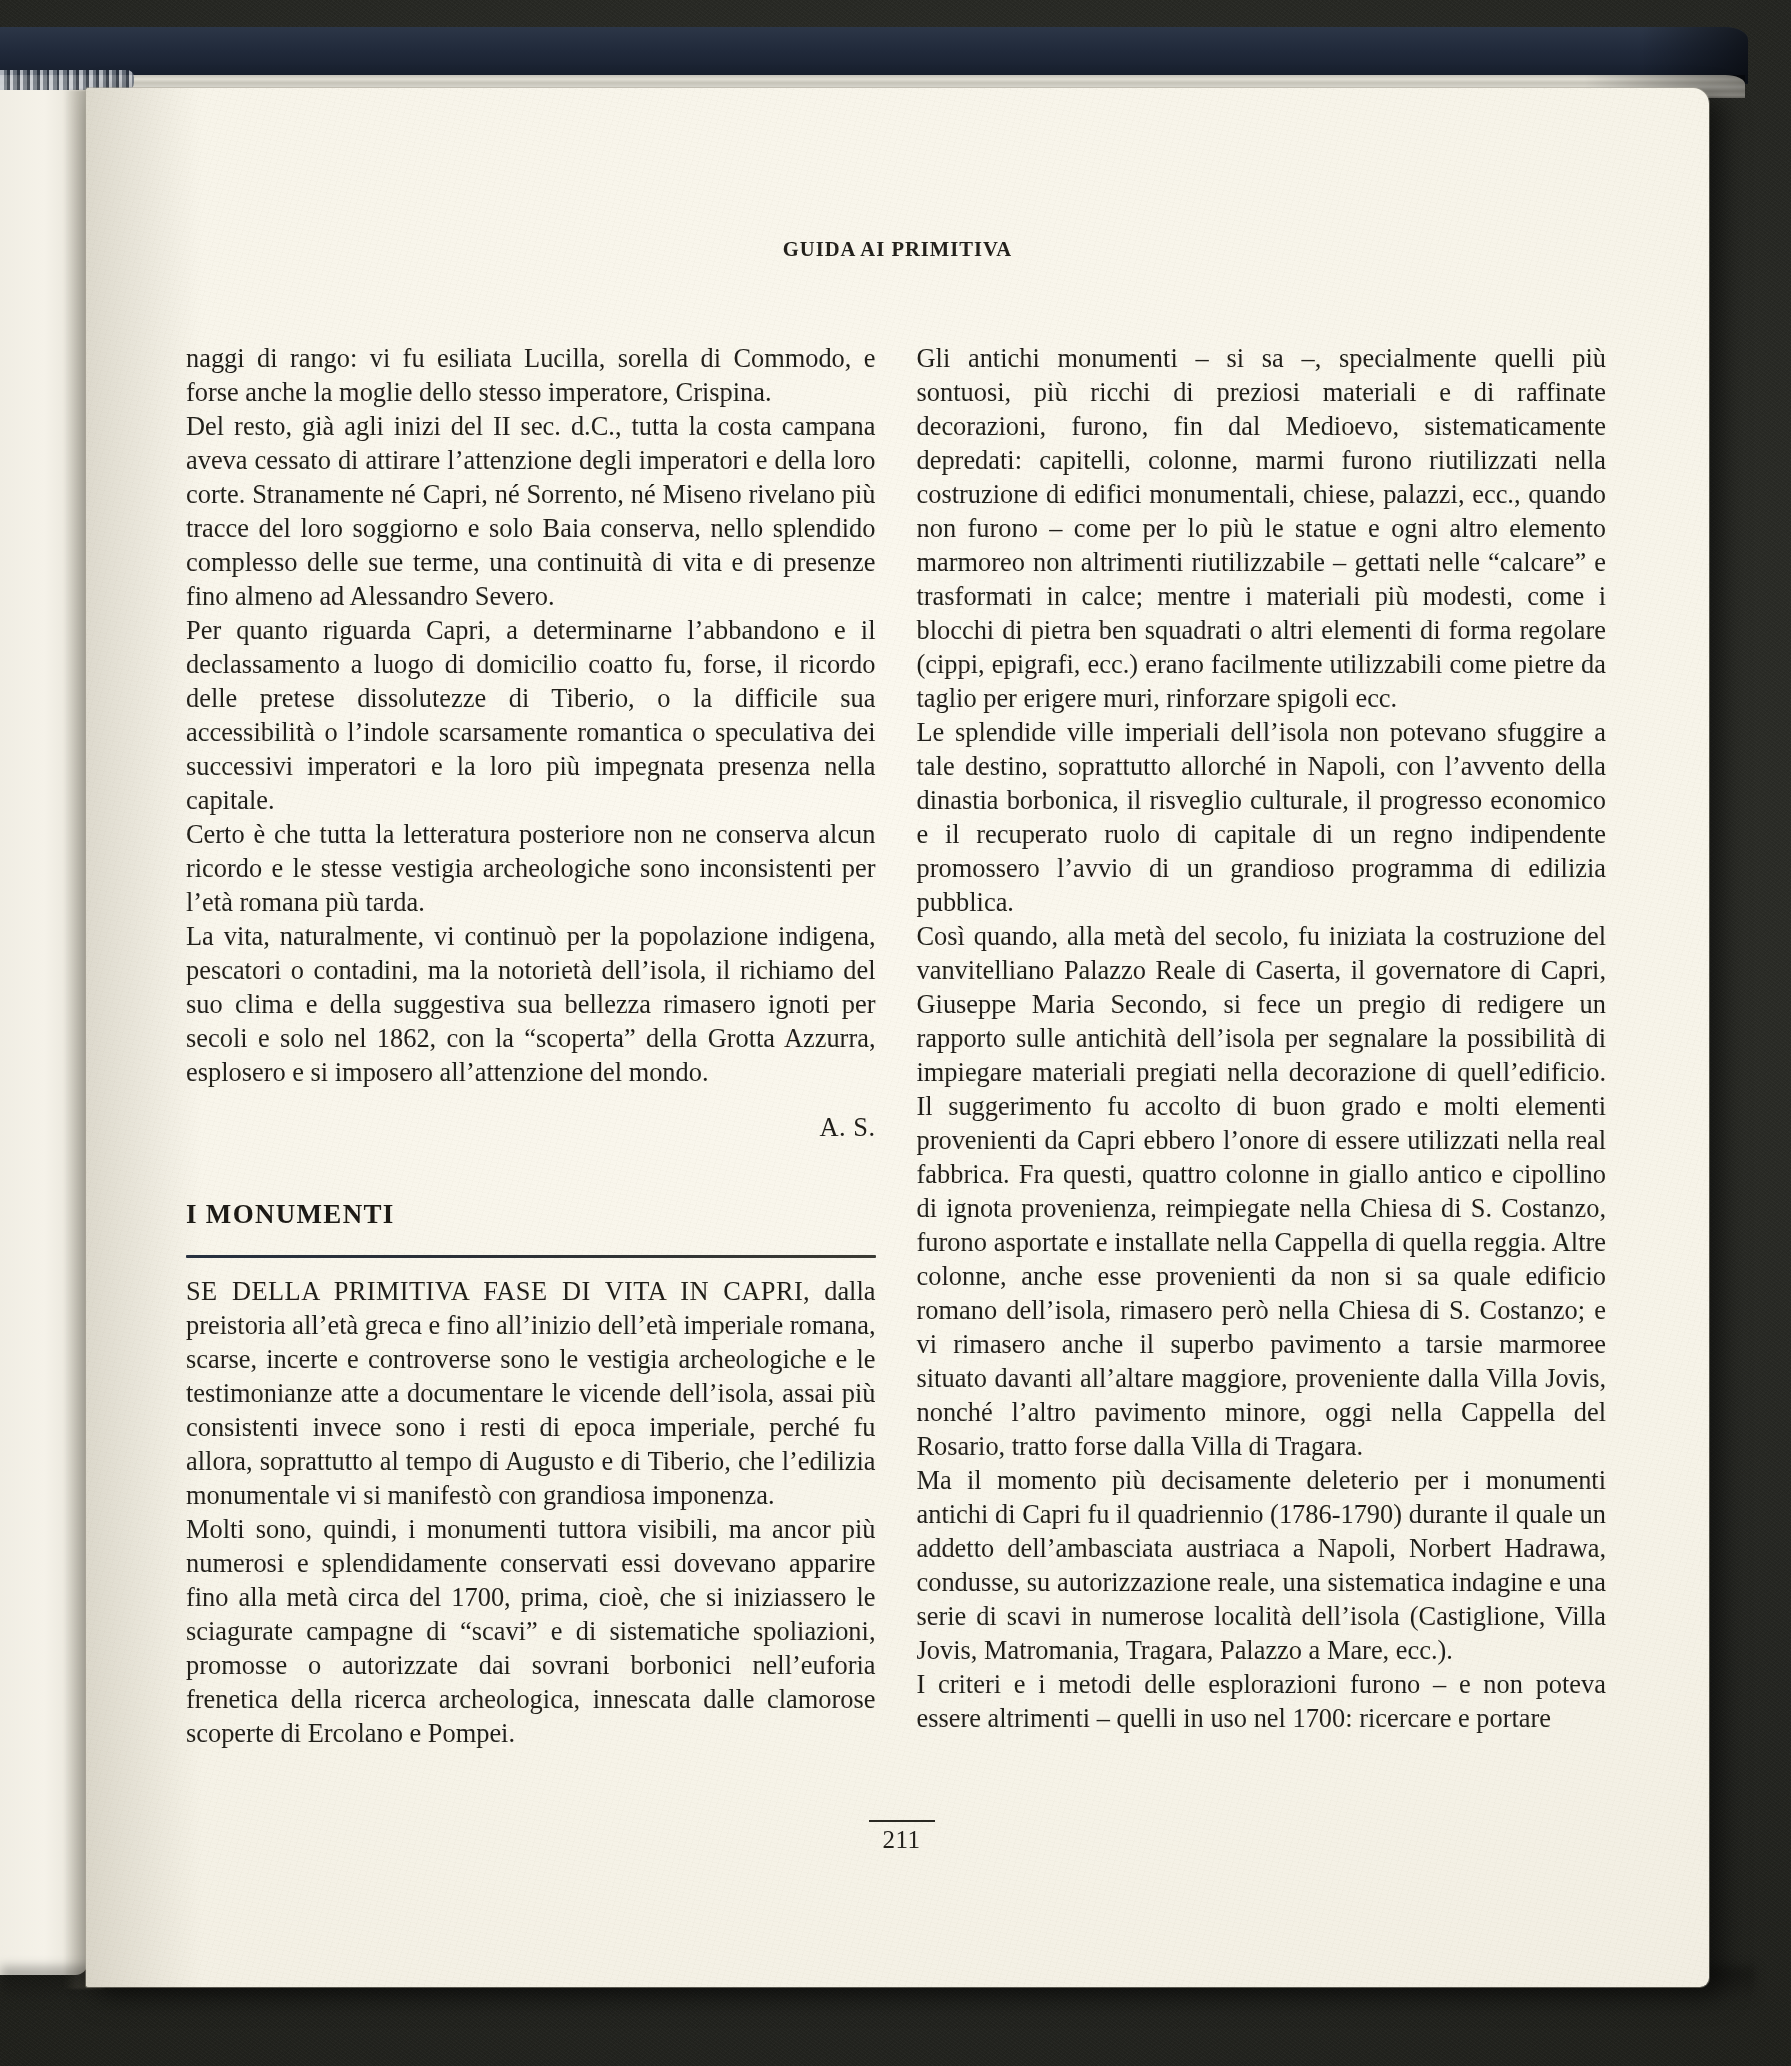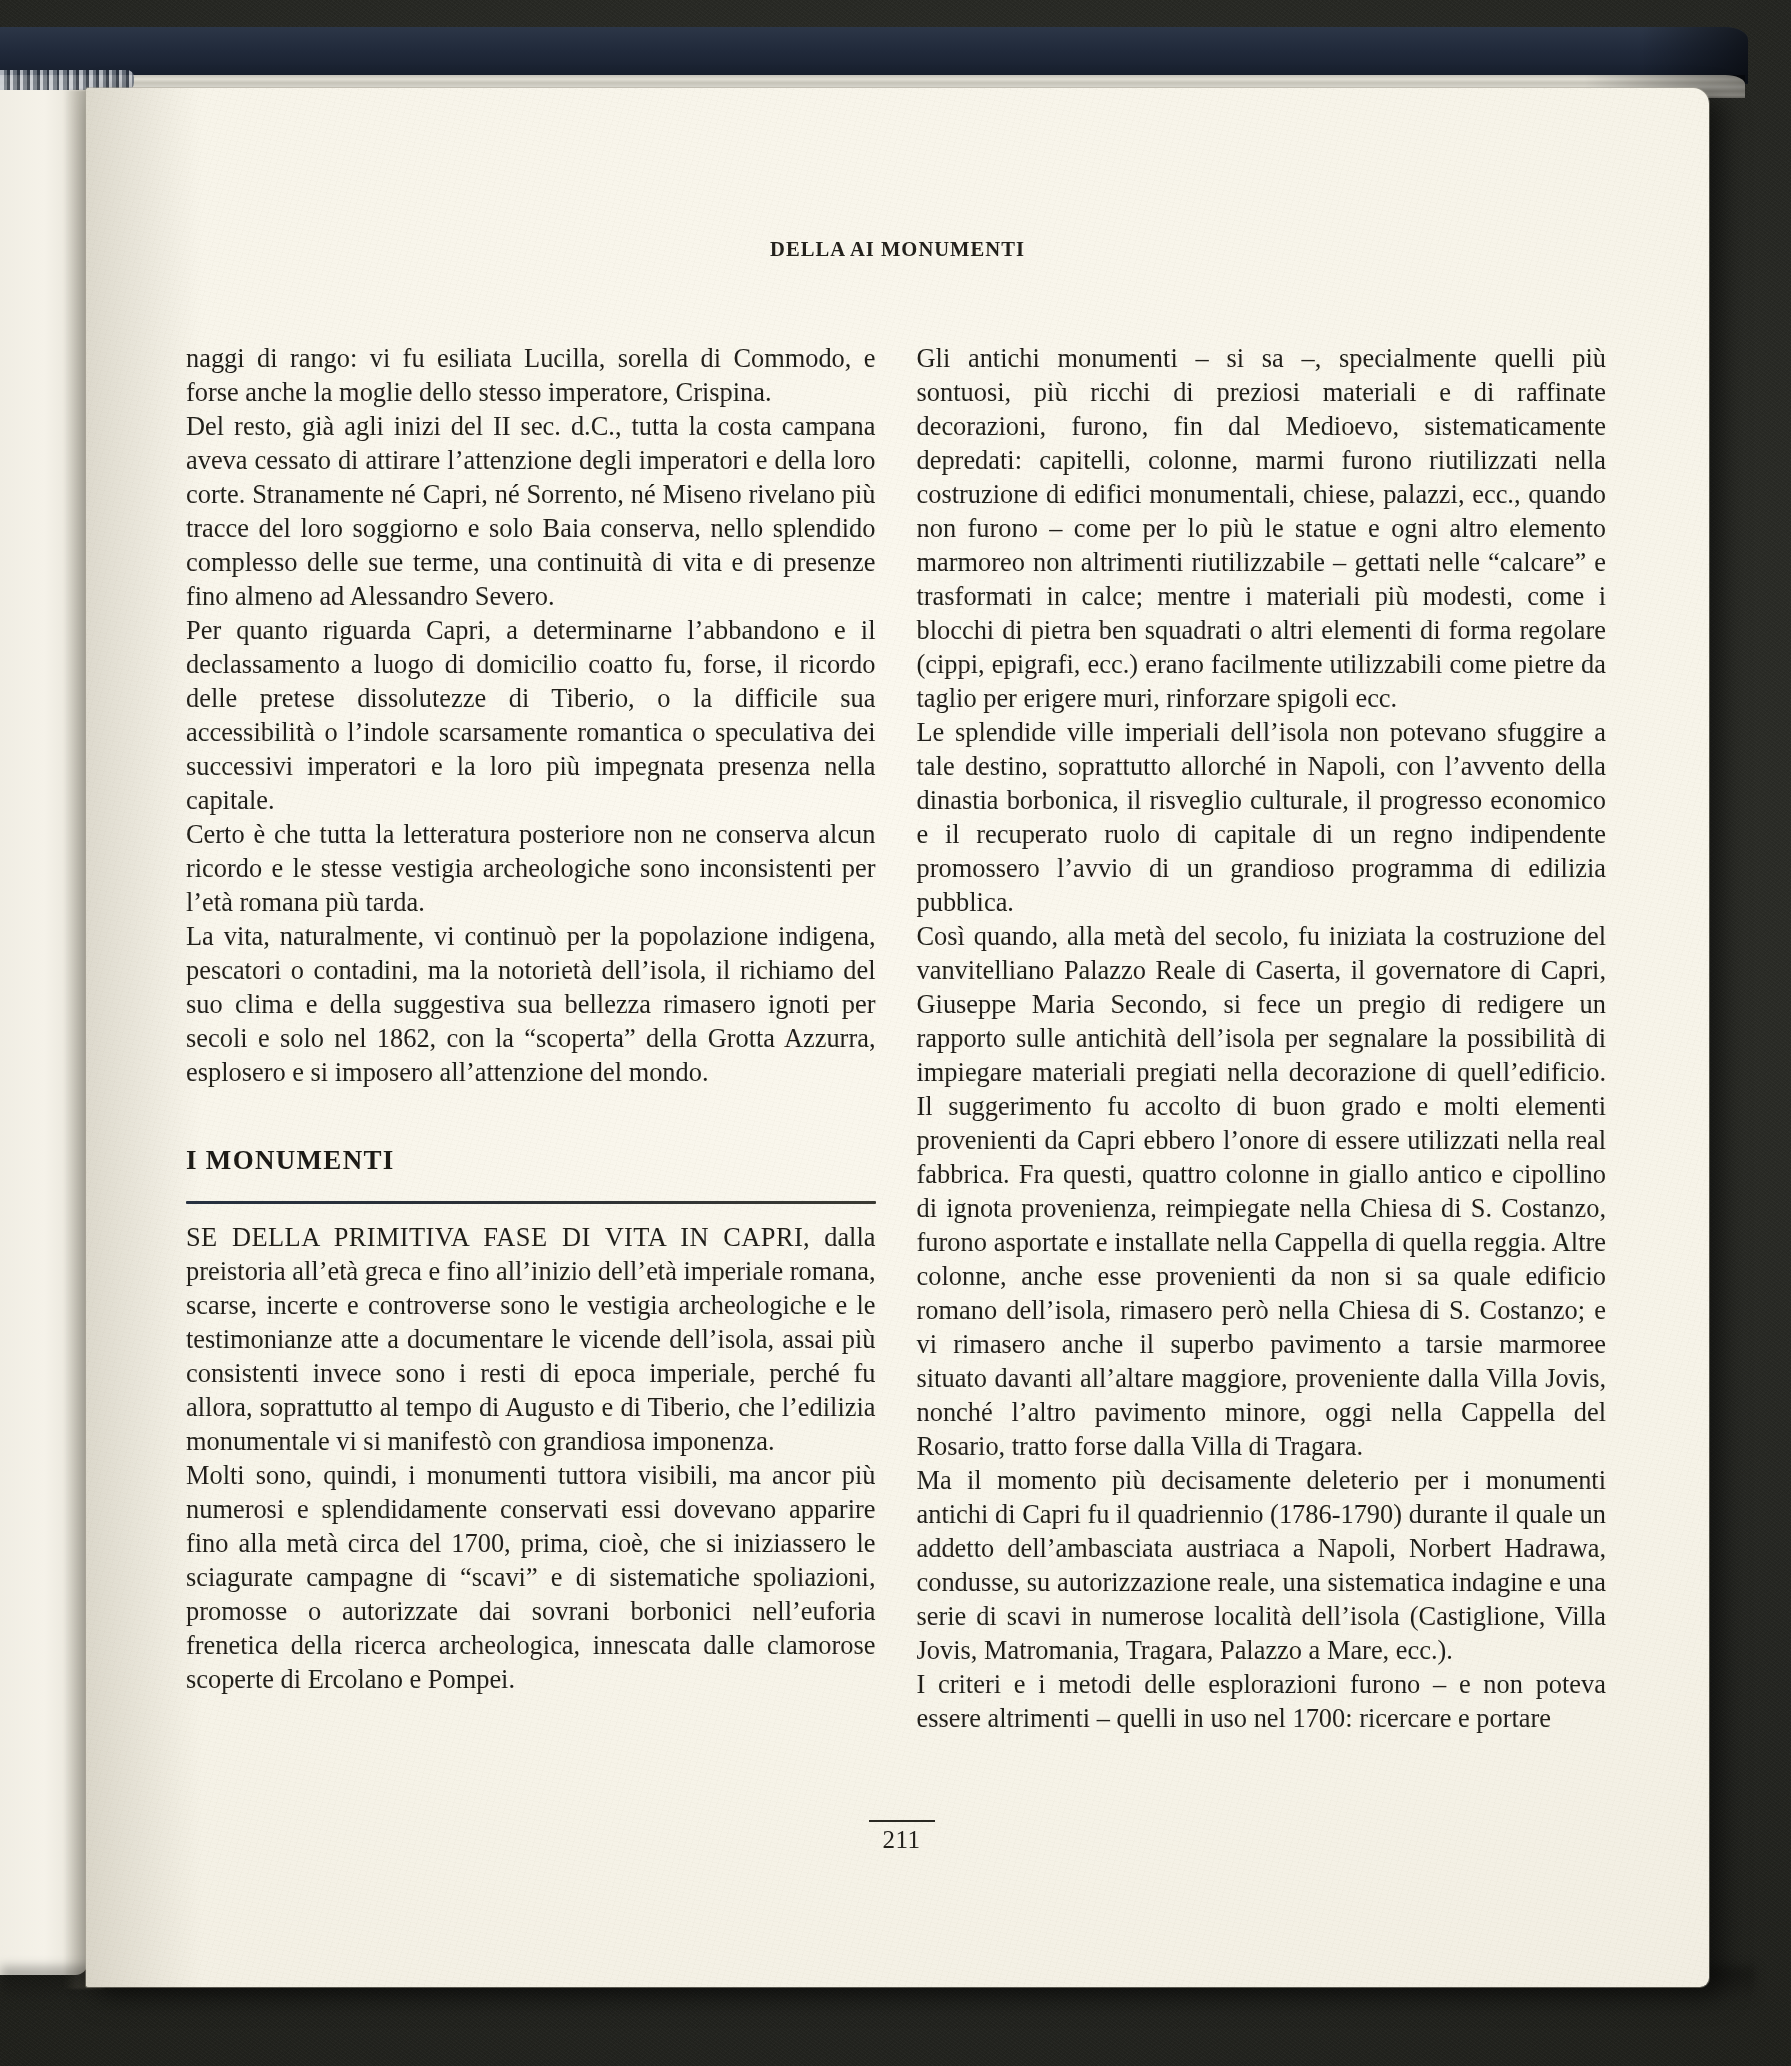--- a/index.html
+++ b/index.html
@@ -245,32 +245,33 @@
   <div class="backdrop-noise"></div>
   <div class="cover-band"></div>
   <div class="page-edges"></div>
   <div class="headband"></div>
   <div class="left-leaf"></div>
   <div class="gutter"></div>
   <div class="book-bottom-shadow"></div>
 
   <div class="page">
 
-    <div class="running-head">DELLA AI MONUMENTI</div>
+    <div class="running-head">GUIDA AI PRIMITIVA</div>
 
     <div class="columns">
 
       <div class="col">
 
         <p class="body-text">naggi di rango: vi fu esiliata Lucilla, sorella di Commodo, e forse anche la moglie dello stesso imperatore, Crispina.</p>
         <p class="body-text">Del resto, già agli inizi del II sec. d.C., tutta la costa campana aveva cessato di attirare l’attenzione degli imperatori e della loro corte. Stranamente né Capri, né Sorrento, né Miseno rivelano più tracce del loro soggiorno e solo Baia conserva, nello splendido complesso delle sue terme, una continuità di vita e di presenze fino almeno ad Alessandro Severo.</p>
         <p class="body-text">Per quanto riguarda Capri, a determinarne l’abbandono e il declassamento a luogo di domicilio coatto fu, forse, il ricordo delle pretese dissolutezze di Tiberio, o la difficile sua accessibilità o l’indole scarsamente romantica o speculativa dei successivi imperatori e la loro più impegnata presenza nella capitale.</p>
         <p class="body-text">Certo è che tutta la letteratura posteriore non ne conserva alcun ricordo e le stesse vestigia archeologiche sono inconsistenti per l’età romana più tarda.</p>
         <p class="body-text">La vita, naturalmente, vi continuò per la popolazione indigena, pescatori o contadini, ma la notorietà dell’isola, il richiamo del suo clima e della suggestiva sua bellezza rimasero ignoti per secoli e solo nel 1862, con la “scoperta” della Grotta Azzurra, esplosero e si imposero all’attenzione del mondo.</p>
 
+        <div class="signature">A. S.</div>
 
         <div class="section-title">I MONUMENTI</div>
         <div class="section-rule"></div>
 
         <p class="body-text"><span class="lead-caps">SE DELLA PRIMITIVA FASE DI VITA IN CAPRI,</span><span> dalla preistoria all’età greca e fino all’inizio dell’età imperiale romana, scarse, incerte e controverse sono le vestigia archeologiche e le testimonianze atte a documentare le vicende dell’isola, assai più consistenti invece sono i resti di epoca imperiale, perché fu allora, soprattutto al tempo di Augusto e di Tiberio, che l’edilizia monumentale vi si manifestò con grandiosa imponenza.</span></p>
 
         <p class="body-text">Molti sono, quindi, i monumenti tuttora visibili, ma ancor più numerosi e splendidamente conservati essi dovevano apparire fino alla metà circa del 1700, prima, cioè, che si iniziassero le sciagurate campagne di “scavi” e di sistematiche spoliazioni, promosse o autorizzate dai sovrani borbonici nell’euforia frenetica della ricerca archeologica, innescata dalle clamorose scoperte di Ercolano e Pompei.</p>
       </div>
 
       <div class="col">

